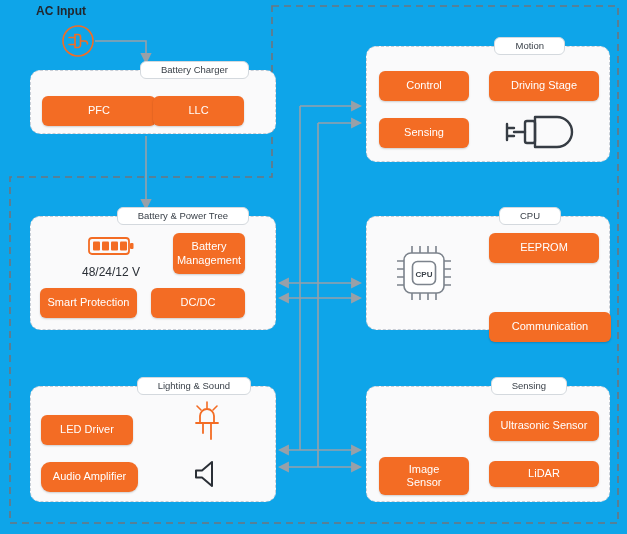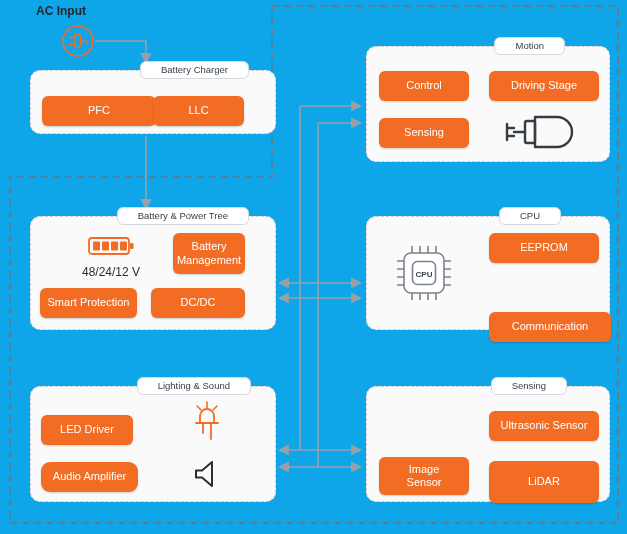--- a/index.html
+++ b/index.html
@@ -151,16 +151,16 @@
       </svg>
     </span>
     <div class="btn" style="left:122px;top:16px;width:110px;height:30px;">EEPROM</div>
     <div class="btn" style="left:122px;top:58px;width:122px;height:30px;margin-top:37px;">Communication</div>
   </div>
 
   <div class="box" style="left:366px;top:386px;width:244px;height:116px;">
     <div class="pill" style="right:42px;">Sensing</div>
     <div class="btn" style="left:122px;top:24px;width:110px;height:30px;">Ultrasonic Sensor</div>
     <div class="btn btn--wrap" style="left:12px;top:70px;width:90px;height:38px;">Image Sensor</div>
-    <div class="btn" style="left:122px;top:74px;width:110px;height:42px;">LiDAR</div>
+    <div class="btn" style="left:122px;top:74px;width:110px;height:26px;">LiDAR</div>
   </div>
 
 </div>
 
 </body></html>

